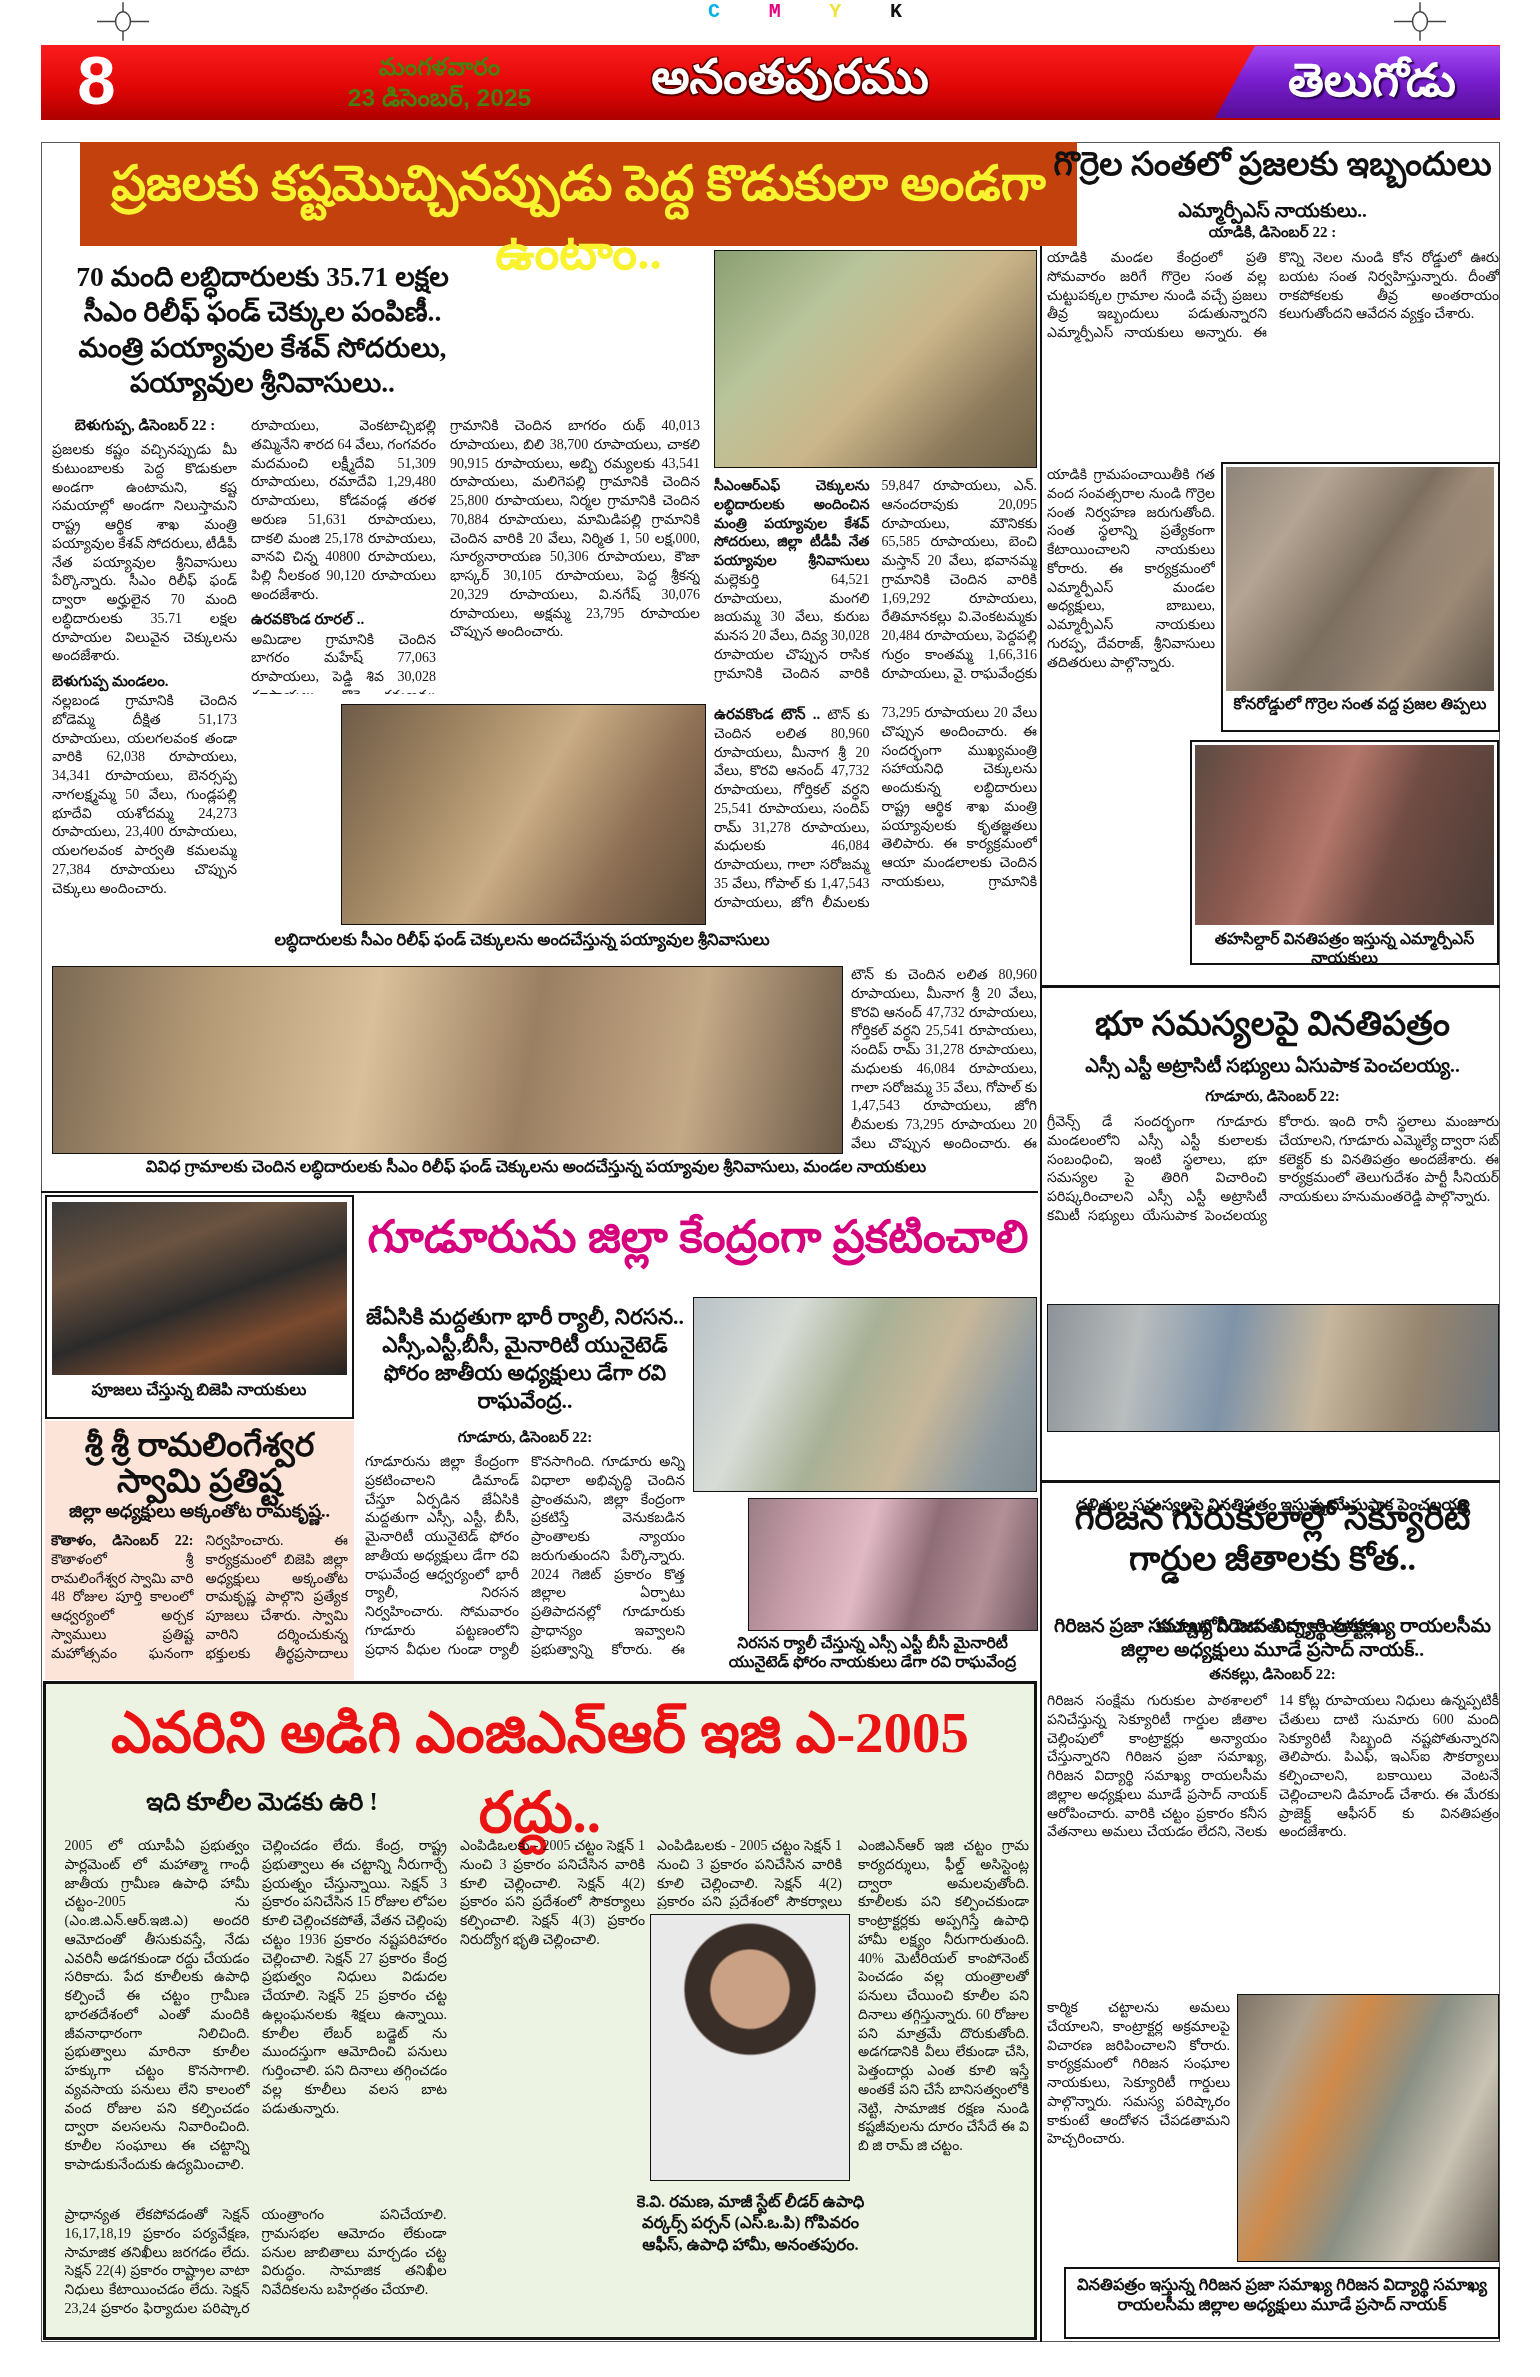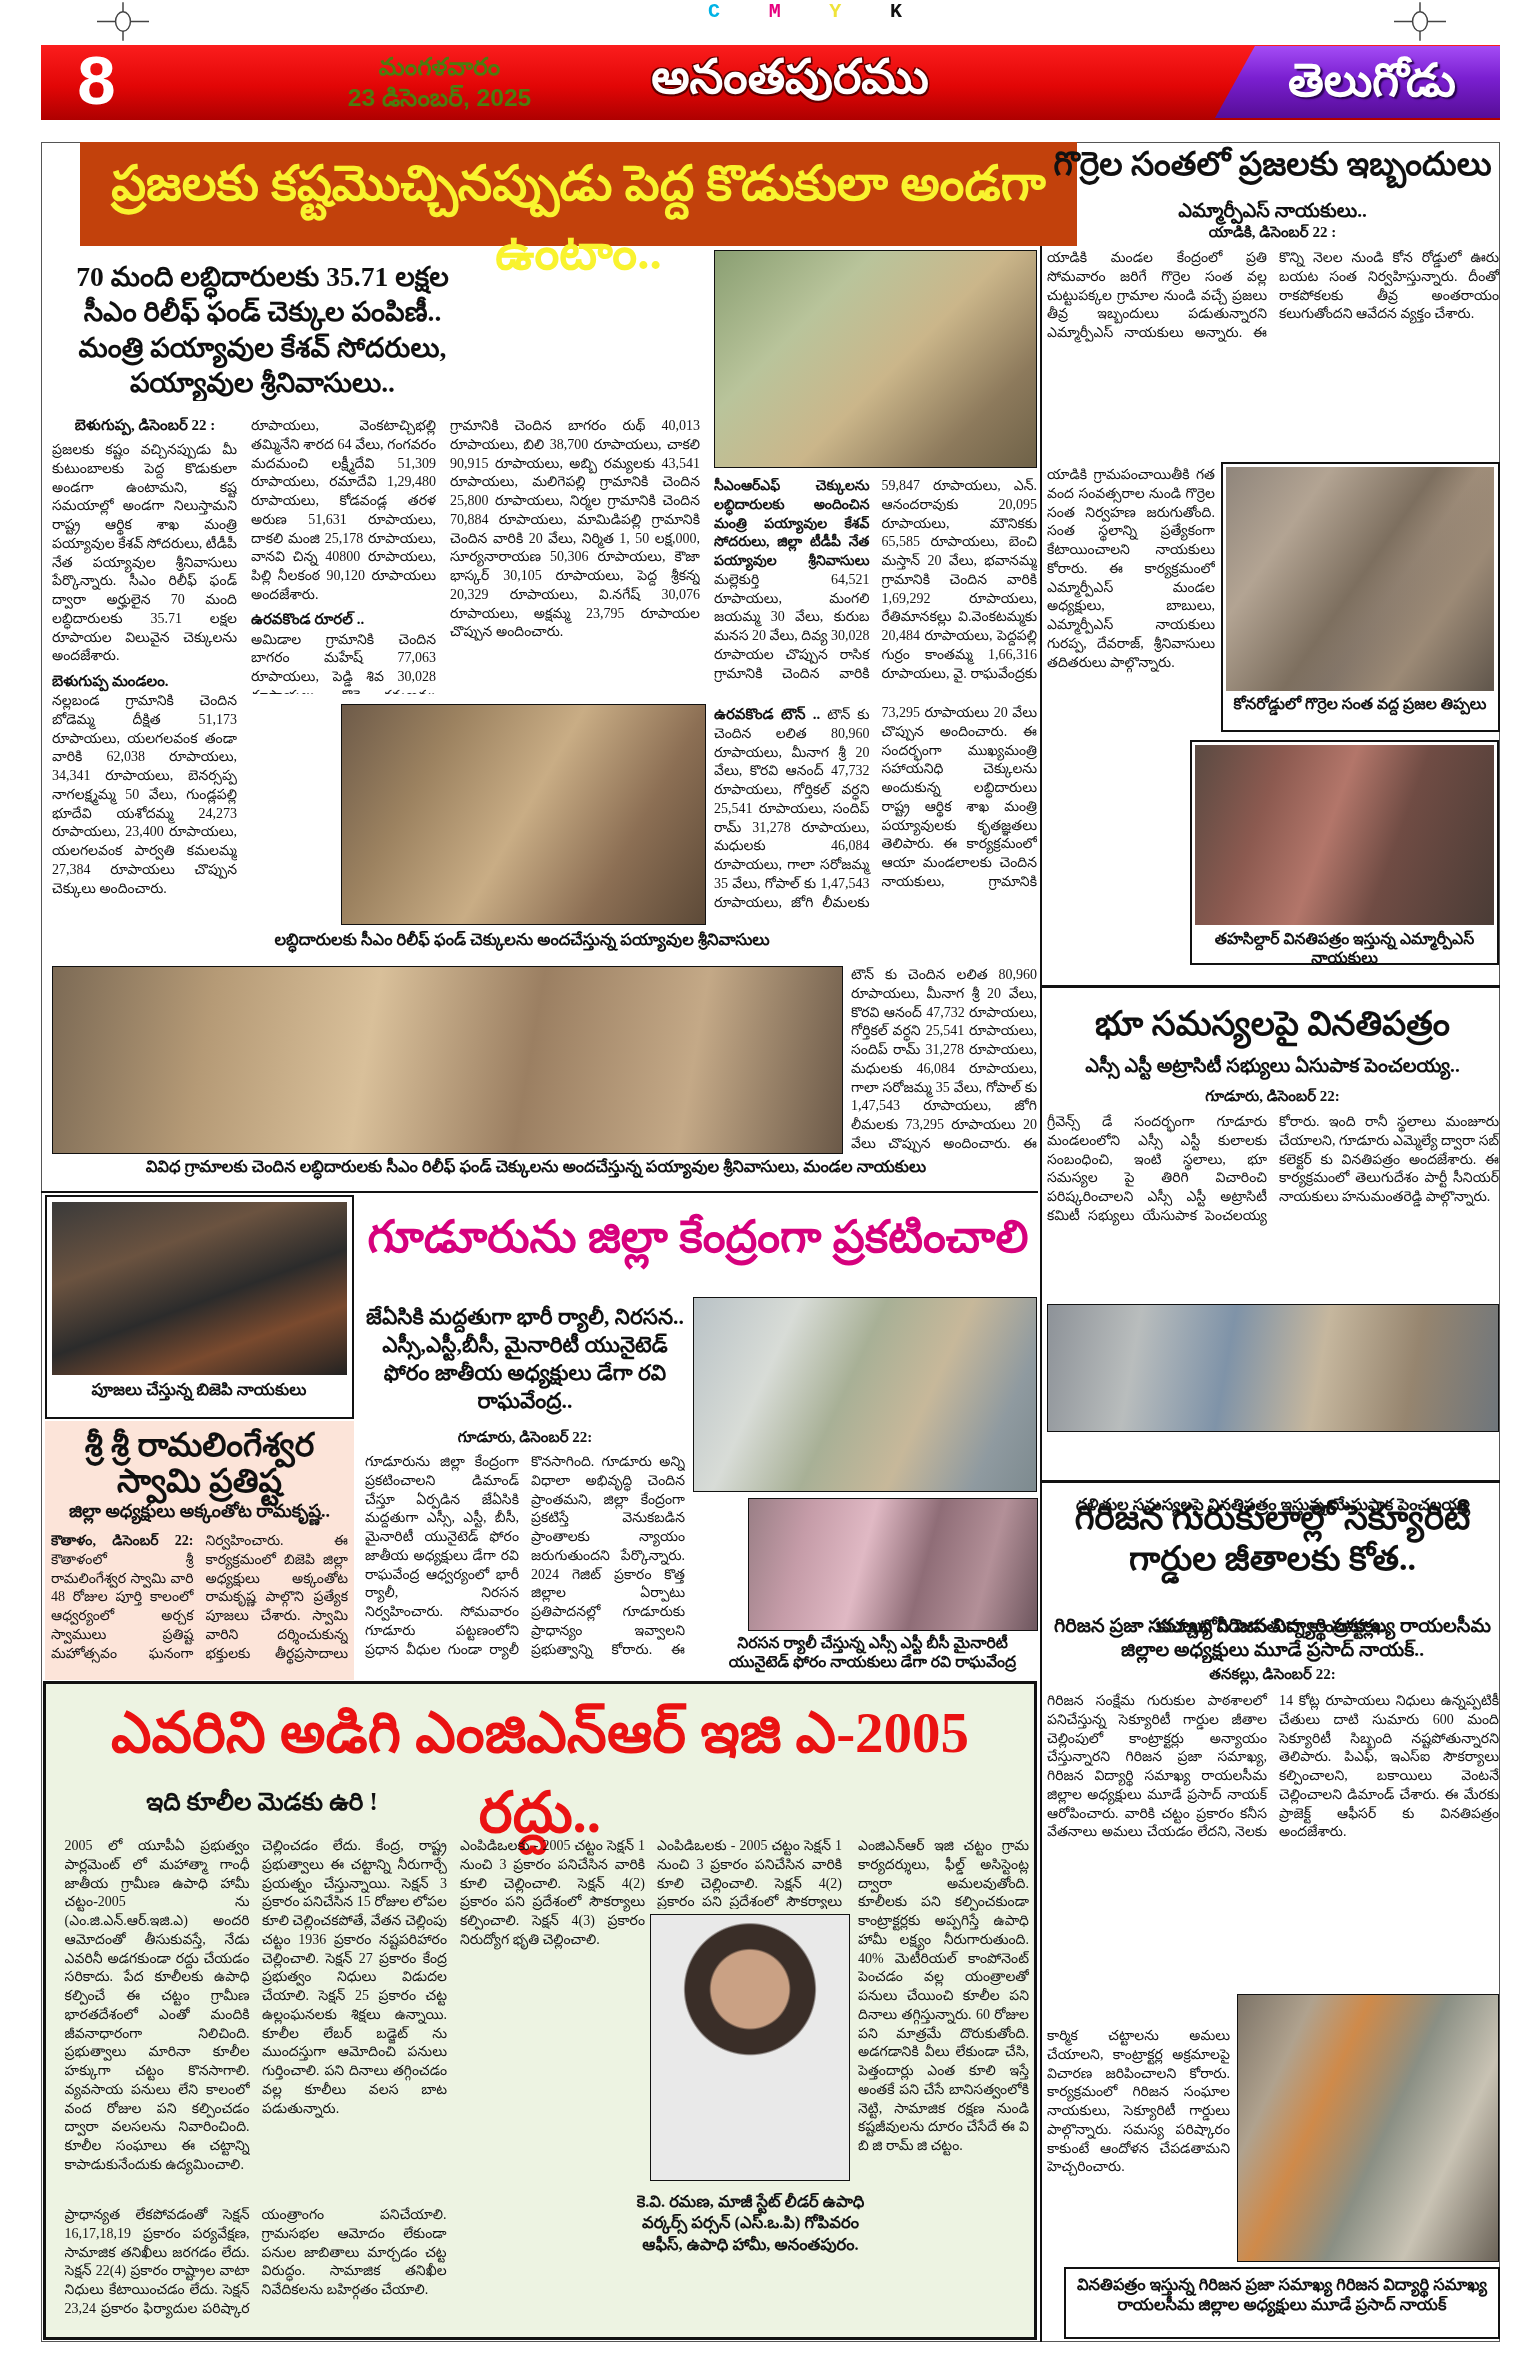--- a/index.html
+++ b/index.html
@@ -178,21 +178,21 @@
        linear-gradient(100deg,#8d9298 0%,#b9bdbd 20%,#7f93a8 40%,#c6b79e 60%,#96856f 80%,#6f767c 100%);"></div>
   <div class="abs cap" style="left:1047px;top:1495px;width:452px;height:30px;">దళితుల సమస్యలపై వినతిపత్రం ఇస్తున్న యేసుపాక పెంచలయ్య</div>
 
   <div class="abs hr" style="left:1042px;top:1480px;width:458px;height:3px;"></div>
 
   <div class="abs ctr b" style="left:1047px;top:1498px;width:451px;height:88px;font-size:34px;line-height:1.2;overflow:hidden;">గిరిజన గురుకులాల్లో సెక్యూరిటీ గార్డుల జీతాలకు కోత..</div>
   <div class="abs ctr b" style="left:1047px;top:1589px;width:451px;font-size:18px;margin-top:27px;">కుచ్చుటోపీ పెడుతున్న కాంట్రాక్టర్లు..</div>
   <div class="abs ctr b" style="left:1047px;top:1614px;width:451px;height:49px;font-size:19.4px;line-height:1.25;overflow:hidden;">గిరిజన ప్రజా సమాఖ్య గిరిజన విద్యార్థి సమాఖ్య రాయలసీమ జిల్లాల అధ్యక్షులు మూడే ప్రసాద్ నాయక్..</div>
   <div class="abs dateline" style="left:1047px;top:1666px;width:451px;">తనకల్లు, డిసెంబర్ 22:</div>
   <div class="abs body-txt cols2" style="left:1047px;top:1692px;width:452px;height:298px;">గిరిజన సంక్షేమ గురుకుల పాఠశాలలో పనిచేస్తున్న సెక్యూరిటీ గార్డుల జీతాల చెల్లింపులో కాంట్రాక్టర్లు అన్యాయం చేస్తున్నారని గిరిజన ప్రజా సమాఖ్య, గిరిజన విద్యార్థి సమాఖ్య రాయలసీమ జిల్లాల అధ్యక్షులు మూడే ప్రసాద్ నాయక్ ఆరోపించారు. వారికి చట్టం ప్రకారం కనీస వేతనాలు అమలు చేయడం లేదని, నెలకు 14 కోట్ల రూపాయలు నిధులు ఉన్నప్పటికీ చేతులు దాటి సుమారు 600 మంది సెక్యూరిటీ సిబ్బంది నష్టపోతున్నారని తెలిపారు. పిఎఫ్, ఇఎస్ఐ సౌకర్యాలు కల్పించాలని, బకాయిలు వెంటనే చెల్లించాలని డిమాండ్ చేశారు. ఈ మేరకు ప్రాజెక్ట్ ఆఫీసర్ కు వినతిపత్రం అందజేశారు.</div>
-  <div class="abs body-txt" style="left:1047px;top:1999px;width:183px;height:335px;margin-top:28px;">కార్మిక చట్టాలను అమలు చేయాలని, కాంట్రాక్టర్ల అక్రమాలపై విచారణ జరిపించాలని కోరారు. కార్యక్రమంలో గిరిజన సంఘాల నాయకులు, సెక్యూరిటీ గార్డులు పాల్గొన్నారు. సమస్య పరిష్కారం కాకుంటే ఆందోళన చేపడతామని హెచ్చరించారు.</div>
+  <div class="abs body-txt" style="left:1047px;top:1999px;width:183px;height:335px;">కార్మిక చట్టాలను అమలు చేయాలని, కాంట్రాక్టర్ల అక్రమాలపై విచారణ జరిపించాలని కోరారు. కార్యక్రమంలో గిరిజన సంఘాల నాయకులు, సెక్యూరిటీ గార్డులు పాల్గొన్నారు. సమస్య పరిష్కారం కాకుంటే ఆందోళన చేపడతామని హెచ్చరించారు.</div>
   <div class="abs photo" style="left:1237px;top:1994px;width:262px;height:268px;background:
        linear-gradient(115deg,#7d7468 0%,#b0a28e 20%,#cf8a4a 35%,#8a8f84 55%,#c9c3b4 75%,#6b6358 100%);"></div>
   <div class="abs" style="left:1064px;top:2267px;width:436px;height:72px;border:2.2px solid #111;box-sizing:border-box;background:#fff;">
     <div class="cap" style="margin:6px 7.5px;font-size:16.4px;height:52px;">వినతిపత్రం ఇస్తున్న గిరిజన ప్రజా సమాఖ్య గిరిజన విద్యార్థి సమాఖ్య రాయలసీమ జిల్లాల అధ్యక్షులు మూడే ప్రసాద్ నాయక్</div>
   </div>
 
 </div>
 
 
 </body></html>

